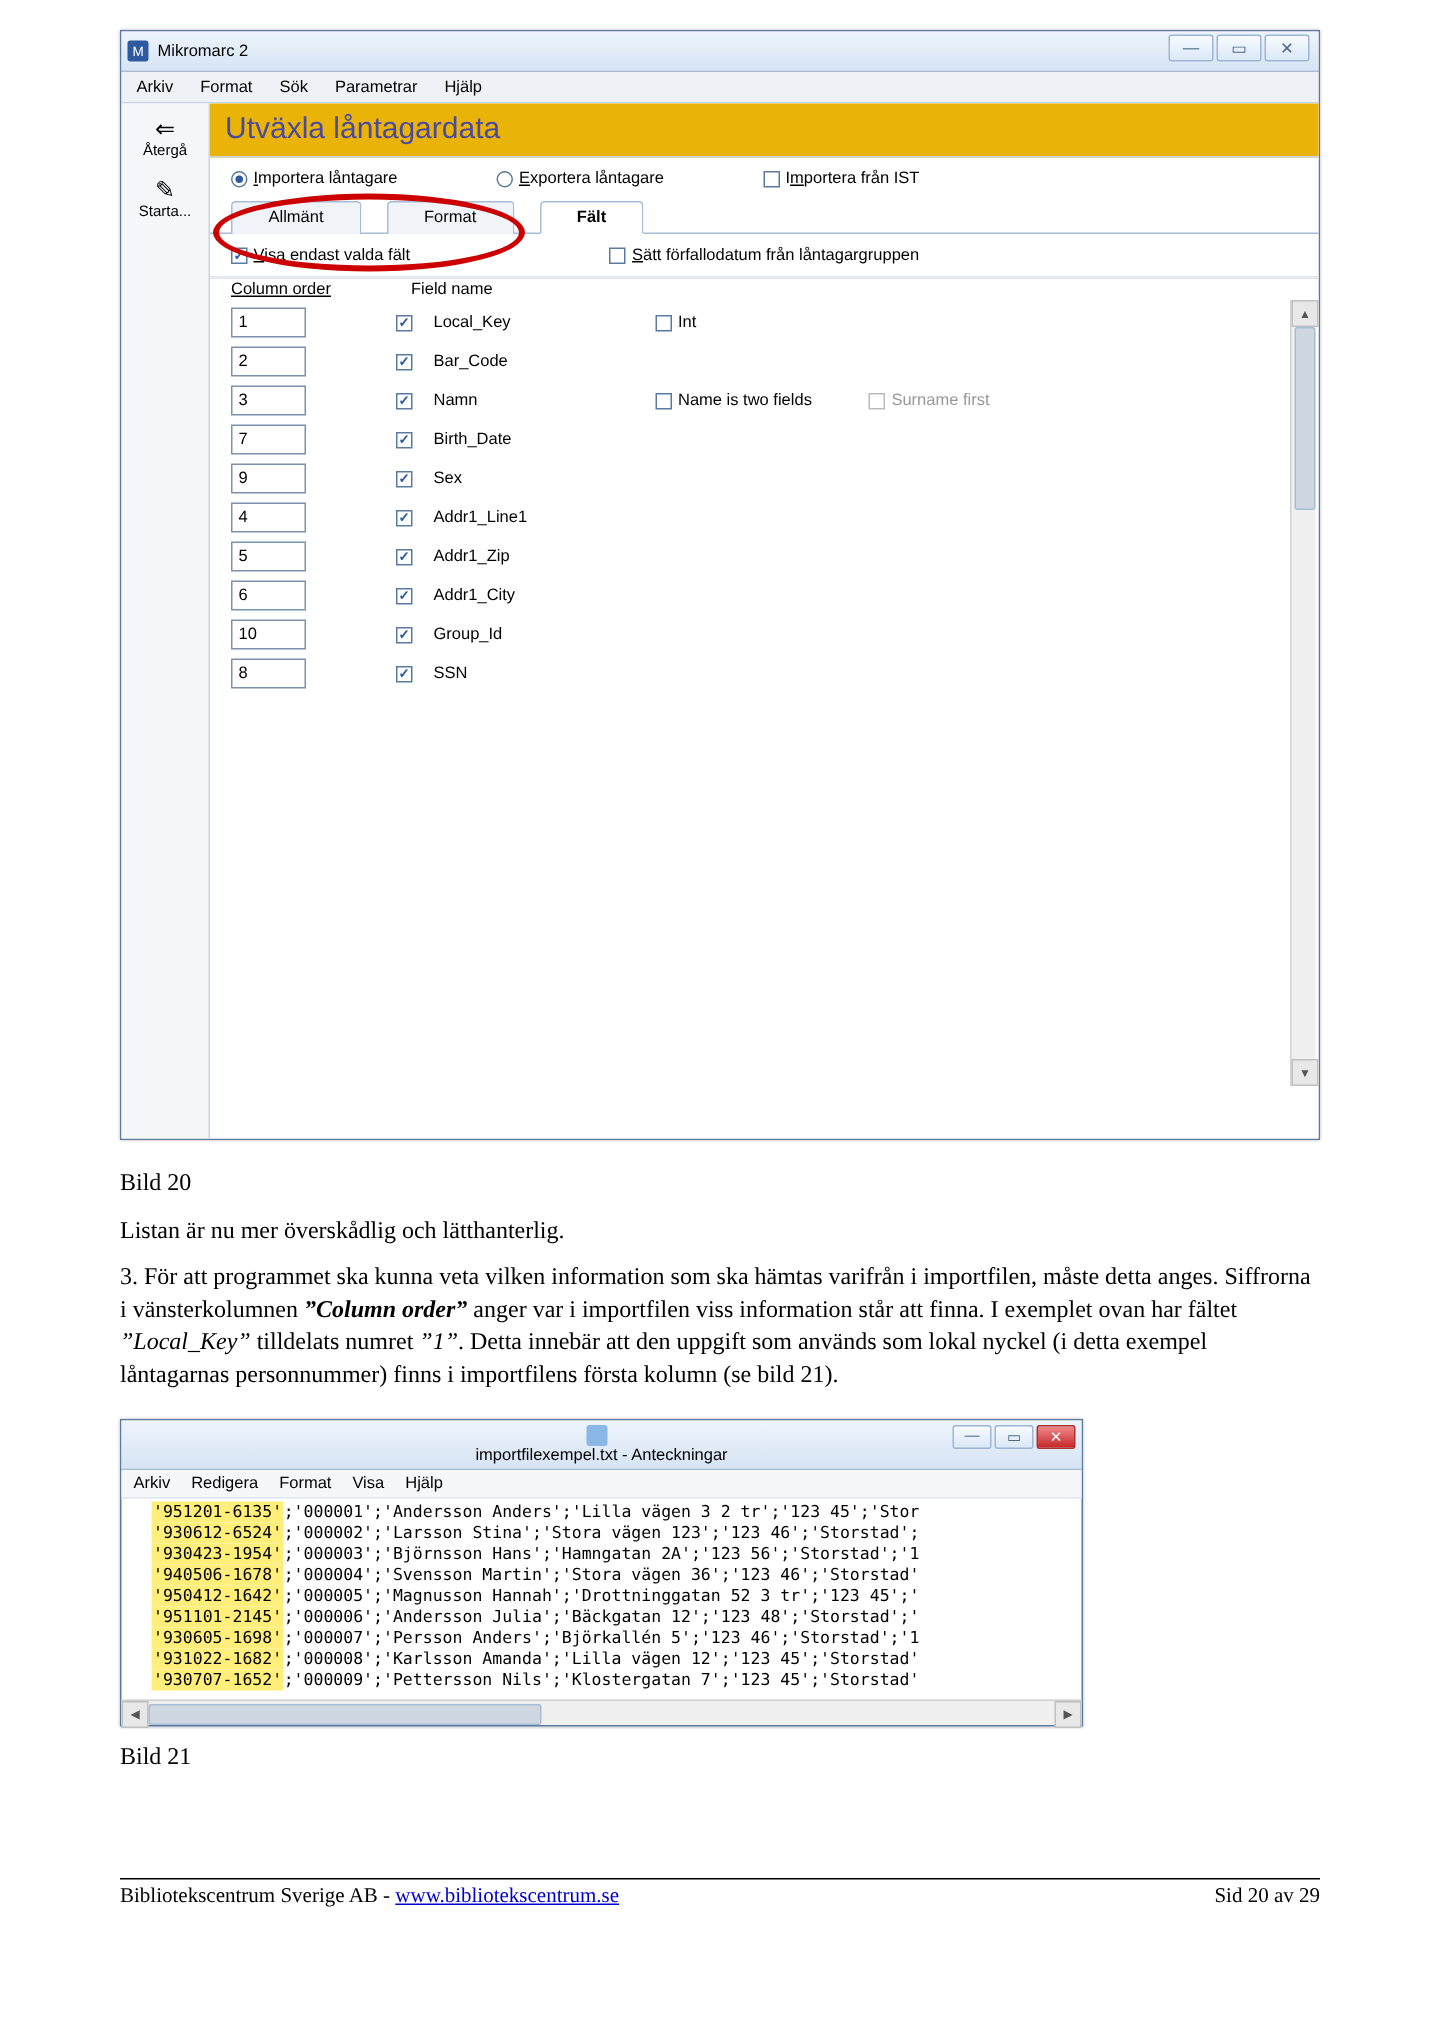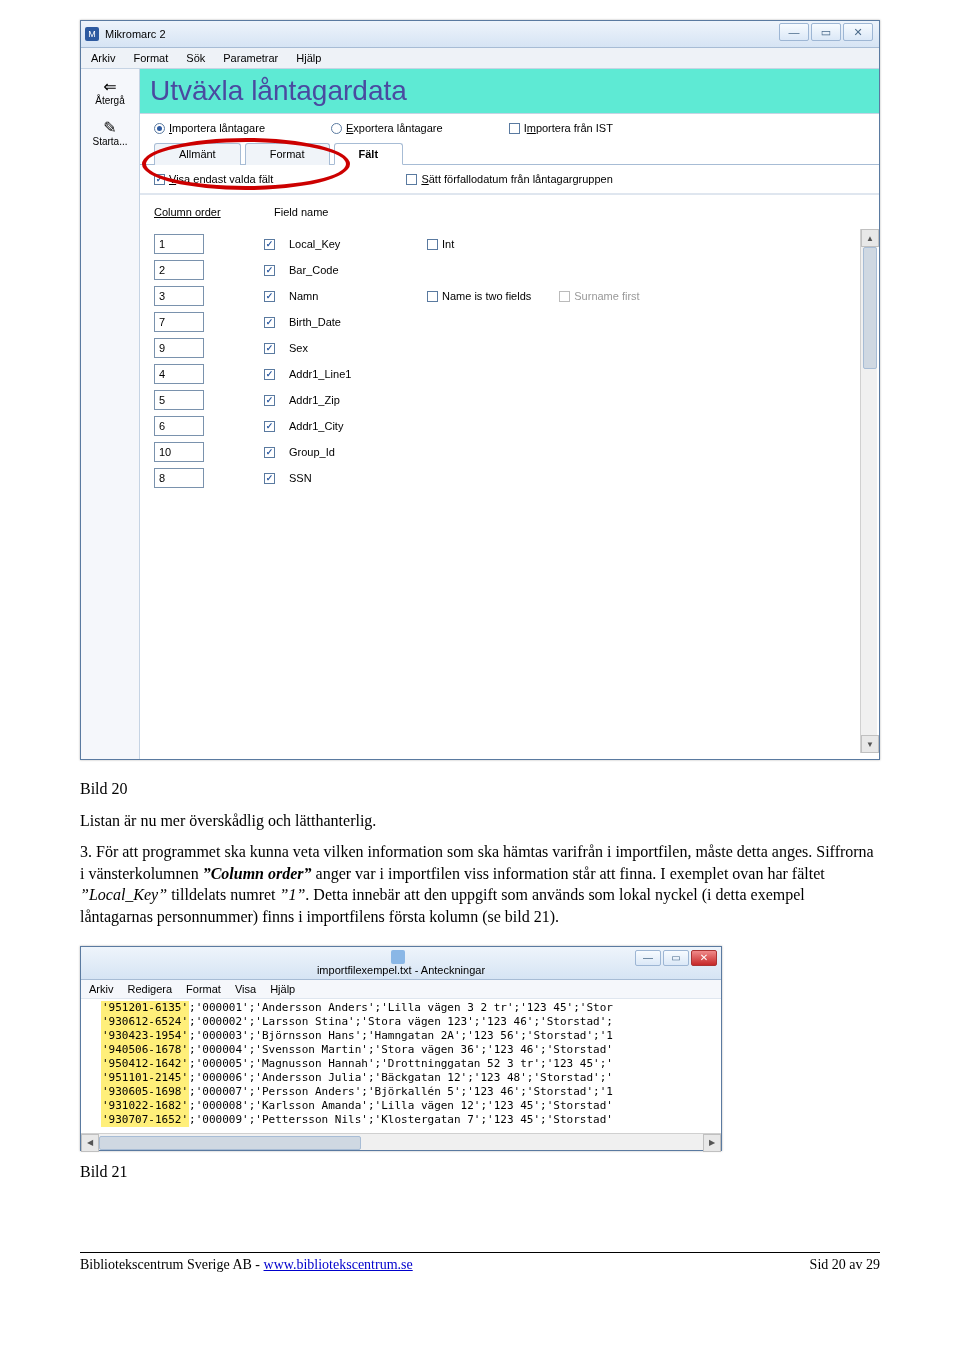--- a/index.html
+++ b/index.html
@@ -75,25 +75,25 @@
     border-right: 1px solid #c6d4e4;
     background: #f5f7fb;
     padding-top: 6px;
     font-size: 10px;
     text-align: center;
   }
   .left-toolbar .tb-item { padding: 4px 2px 10px; }
   .left-toolbar .tb-glyph { font-size: 16px; display: block; line-height: 1; }
   .main-panel { flex: 1; background: #fff; }
   .panel-title {
-    font-size: 28px;
+    font-size: 20px;
     color: #4a4aa0;
     padding: 6px 12px 6px 10px;
     border-bottom: 1px solid #c6d4e4;
-    background: #5eead4;
+    background: #eab308;
     font-weight: normal;
   }
   .radio-row, .check-row {
     display: flex;
     align-items: center;
     gap: 6px;
     padding: 8px 14px;
   }
   .radio-row label, .check-row label {
     display: inline-flex; align-items: center; gap: 4px;
@@ -115,63 +115,63 @@
   .tabs-row {
     display: flex;
     border-bottom: 1px solid #a7bcd5;
     padding: 0 14px;
   }
   .tab {
     border: 1px solid #a7bcd5;
     border-bottom: none;
     border-radius: 3px 3px 0 0;
     padding: 4px 24px;
-    margin-right: 4px;
+    margin-right: 17px;
     background: #f0f4f9;
     position: relative;
     top: 1px;
   }
   .tab.active {
     background: #fff;
     border-bottom: 1px solid #fff;
     font-weight: bold;
   }
   
   .highlight-wrap { position: relative; border-bottom: 1px solid #dfe6ef; }
   .red-oval {
     position: absolute;
     border: 4px solid #c00;
     border-radius: 50%;
     pointer-events: none;
   }
   .col-headers {
     display: flex;
     gap: 40px;
-    padding: 11px 14px;
+    padding: 1px 14px;
     font-size: 11px;
   }
   .col-headers span:first-child { width: 80px; text-decoration: underline; }
   .col-headers span:last-child { }
   .field-list { padding: 2px 14px; position: relative; }
   .field-row {
     display: flex; align-items: center;
     height: 26px;
   }
   .order-box {
     width: 40px; height: 18px;
     border: 1px solid #7a92ad;
     padding: 0 4px;
     font-size: 11px;
     display: flex; align-items: center;
     background: #fff;
     margin-right: 60px;
   }
   .fchk { margin-right: 14px; }
   .fname { width: 110px; }
-  .extra-chk { display: inline-flex; align-items: center; gap: 4px; margin-left: 28px; color: #000; }
+  .extra-chk { display: inline-flex; align-items: center; gap: 4px; margin-left: 38px; color: #000; }
   .extra-chk.disabled { color: #999; }
   .scroll-track {
     position: absolute;
     right: 2px; top: 0; bottom: 0; width: 16px;
     background: #f0f0f0;
     border-left: 1px solid #d0d0d0;
   }
   .scroll-thumb {
     position: absolute;
     left: 2px; width: 12px;

